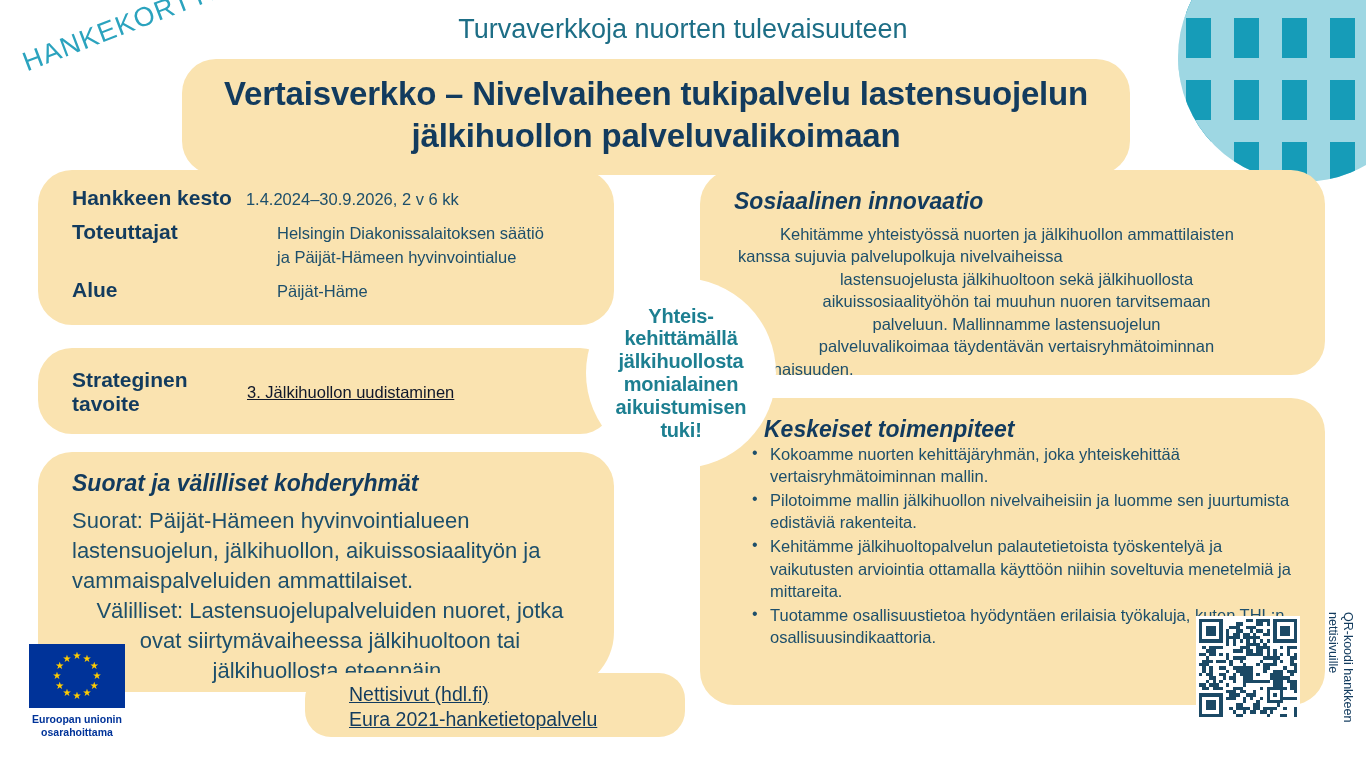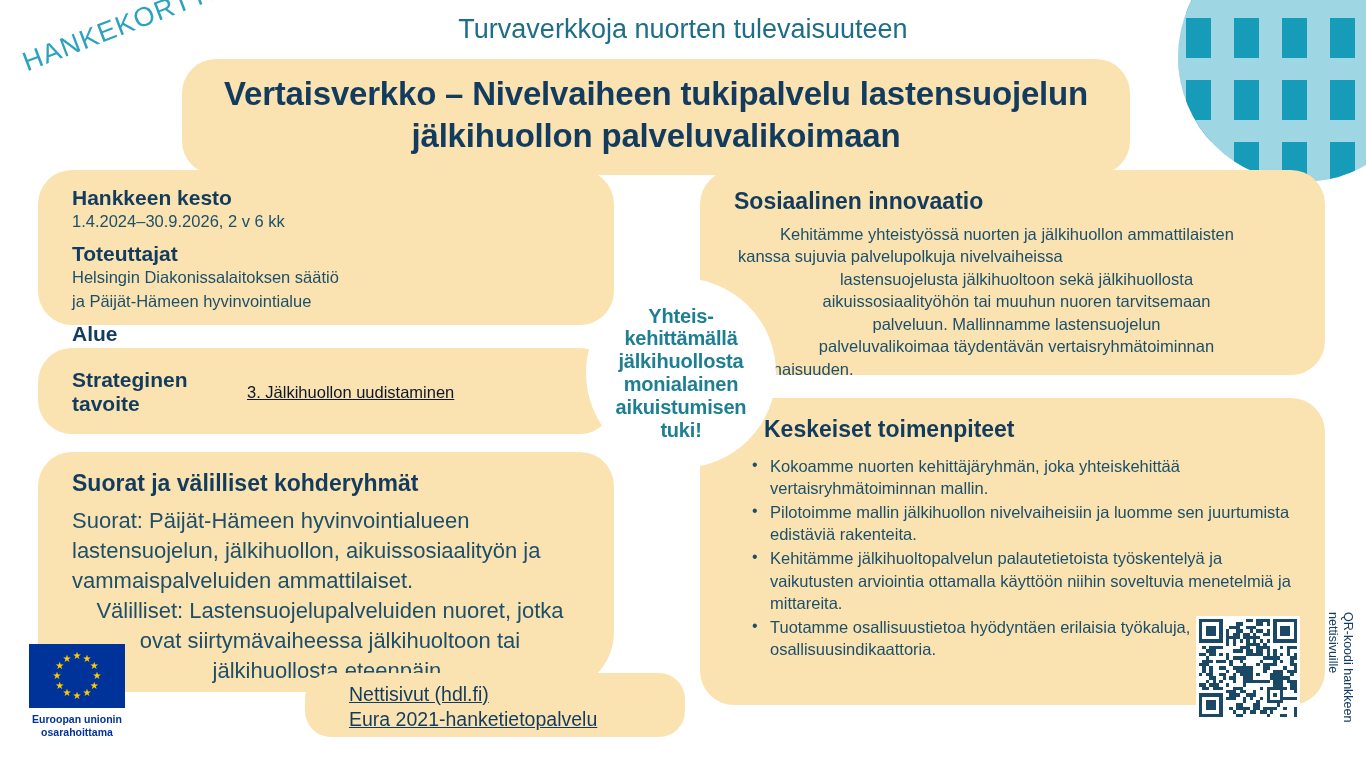--- a/index.html
+++ b/index.html
@@ -94,21 +94,21 @@
     position: absolute;
     background: #FAE3B0;
   }
 
   
   #card-meta {
     left: 38px;  top: 170px;  width: 576px;  height: 155px;
     border-radius: 34px 34px 34px 34px;
     padding: 16px 22px 10px 34px;
   }
-  .meta-row { display: flex; align-items: baseline; margin-bottom: 9px; flex-direction: column; }
+  .meta-row { display: flex; align-items: baseline; margin-bottom: 9px; }
   .meta-label {
     font-size: 21px; font-weight: bold; color: #123B5E;
     flex: 0 0 auto; white-space: nowrap;
   }
   .meta-label.w1 { width: 205px; }
   .meta-value {
     font-size: 16.5px; color: #1D4F6B; line-height: 1.42;
   }
   #card-meta .meta-row:first-child .meta-label { width: auto; margin-right: 14px; }
   #card-meta .meta-row:first-child .meta-value { position: relative; top: 0px; }
@@ -126,20 +126,21 @@
   #card-goal .goal-value { font-size: 16.5px; color: #0f172a; text-decoration: underline; }
 
   #card-target {
     left: 38px; top: 452px; width: 576px; height: 240px;
     border-radius: 34px 34px 60px 34px;
     padding: 18px 26px 10px 34px;
   }
   .card-h {
     font-size: 23px; font-weight: bold; color: #123B5E;
     margin-bottom: 9px;
+    font-style: italic;
   }
   .body-text { font-size: 22px; color: #1D4F6B; line-height: 1.36; }
   .body-text .indent { display: block; text-align: center; padding: 0 18px; }
 
   
   #card-innov {
     left: 700px; top: 170px; width: 625px; height: 205px;
     border-radius: 34px;
     padding: 18px 26px 10px 34px;
   }
@@ -147,21 +148,21 @@
   #card-innov .body-text { text-align: center; font-size: 16.5px; line-height: 1.36; }
   #card-innov .body-text span { display: block; }
   #card-innov .l1 { text-align: left; padding-left: 46px; }
   #card-innov .l2 { text-align: left; padding-left: 4px; }
 
   #card-actions {
     left: 700px; top: 398px; width: 625px; height: 307px;
     border-radius: 34px;
     padding: 18px 26px 10px 52px;
   }
-  #card-actions .card-h { margin-bottom: 12px; margin-left: 12px; }
+  #card-actions .card-h { margin-bottom: 0; margin-left: 12px; }
   ul.bullets { list-style: none; }
   ul.bullets li {
     position: relative;
     padding-left: 18px;
     font-size: 16.5px;
     color: #1D4F6B;
     line-height: 1.34;
     margin-bottom: 2px;
   }
   ul.bullets li::before {

